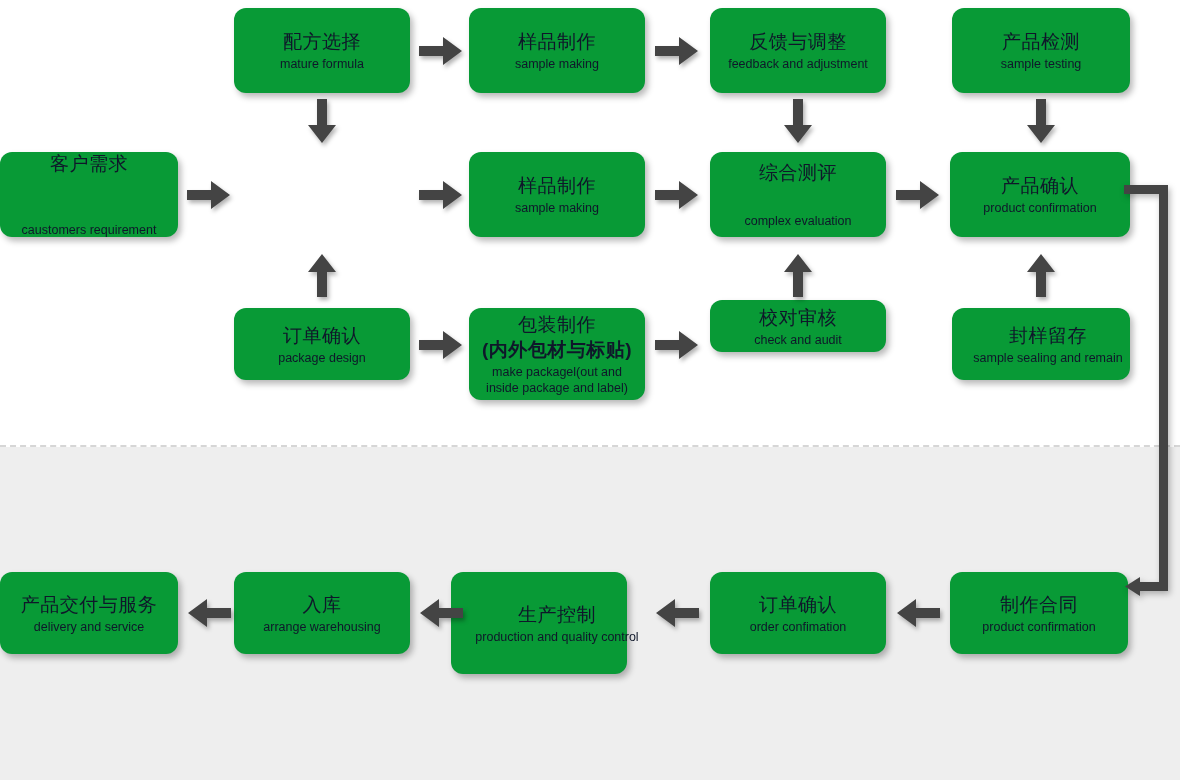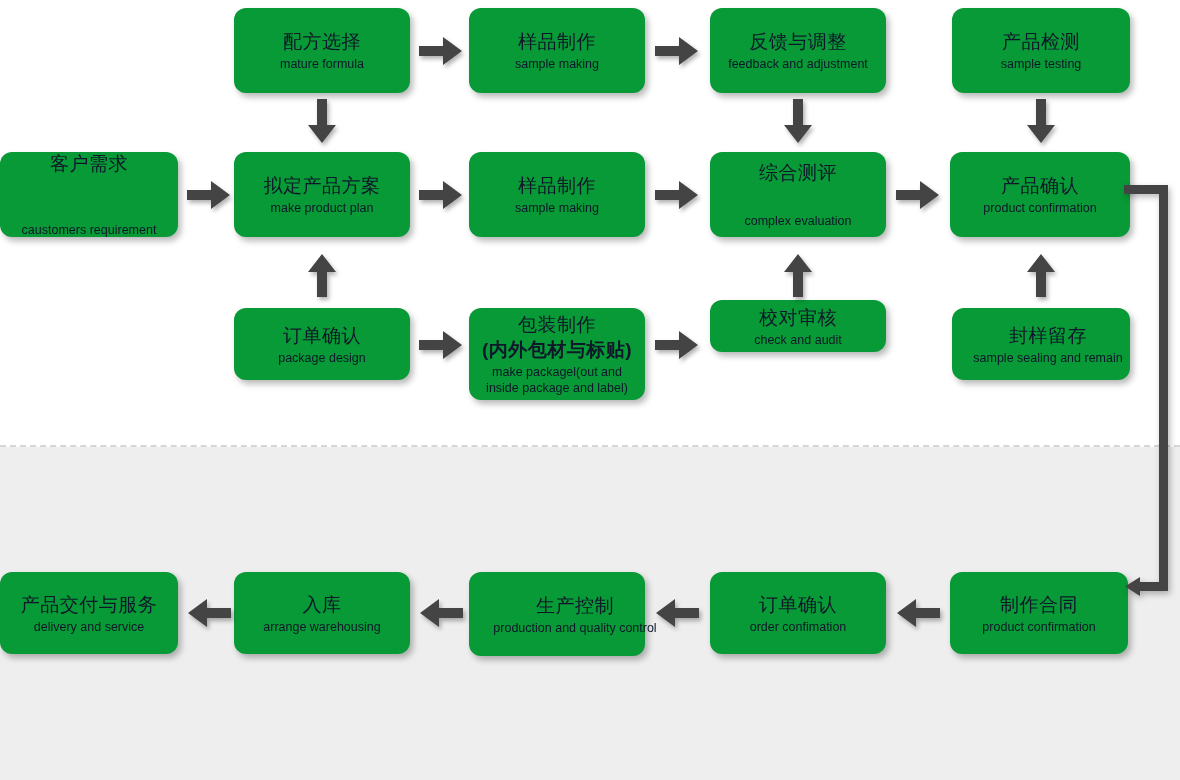--- a/index.html
+++ b/index.html
@@ -115,24 +115,20 @@
   <div class="node" style="left:952px;top:8px;width:178px;height:85px;">
     <div class="cn">产品检测</div>
     <div class="en">sample testing</div>
   </div>
 
   <div class="node" style="left:0px;top:152px;width:178px;height:85px;gap:44px;">
     <div class="cn">客户需求</div>
     <div class="en">caustomers requirement</div>
   </div>
 
-  <div class="node" style="left:234px;top:152px;width:176px;height:85px;">
-    <div class="cn">拟定产品方案</div>
-    <div class="en">make product plan</div>
-  </div>
 
   <div class="node" style="left:469px;top:152px;width:176px;height:85px;">
     <div class="cn">样品制作</div>
     <div class="en">sample making</div>
   </div>
 
   <div class="node" style="left:710px;top:152px;width:176px;height:85px;gap:26px;">
     <div class="cn">综合测评</div>
     <div class="en">complex evaluation</div>
   </div>
@@ -166,21 +162,21 @@
   <div class="node" style="left:0px;top:572px;width:178px;height:82px;">
     <div class="cn">产品交付与服务</div>
     <div class="en">delivery and service</div>
   </div>
 
   <div class="node" style="left:234px;top:572px;width:176px;height:82px;">
     <div class="cn">入库</div>
     <div class="en">arrange warehousing</div>
   </div>
 
-  <div class="node" style="left:469px;top:572px;width:176px;height:84px;padding-left:42px;">
+  <div class="node" style="left:451px;top:572px;width:176px;height:102px;padding-left:42px;">
     <div class="cn">生产控制</div>
     <div class="en">production and quality control</div>
   </div>
 
   <div class="node" style="left:710px;top:572px;width:176px;height:82px;">
     <div class="cn">订单确认</div>
     <div class="en">order confimation</div>
   </div>
 
   <div class="node" style="left:950px;top:572px;width:178px;height:82px;">

